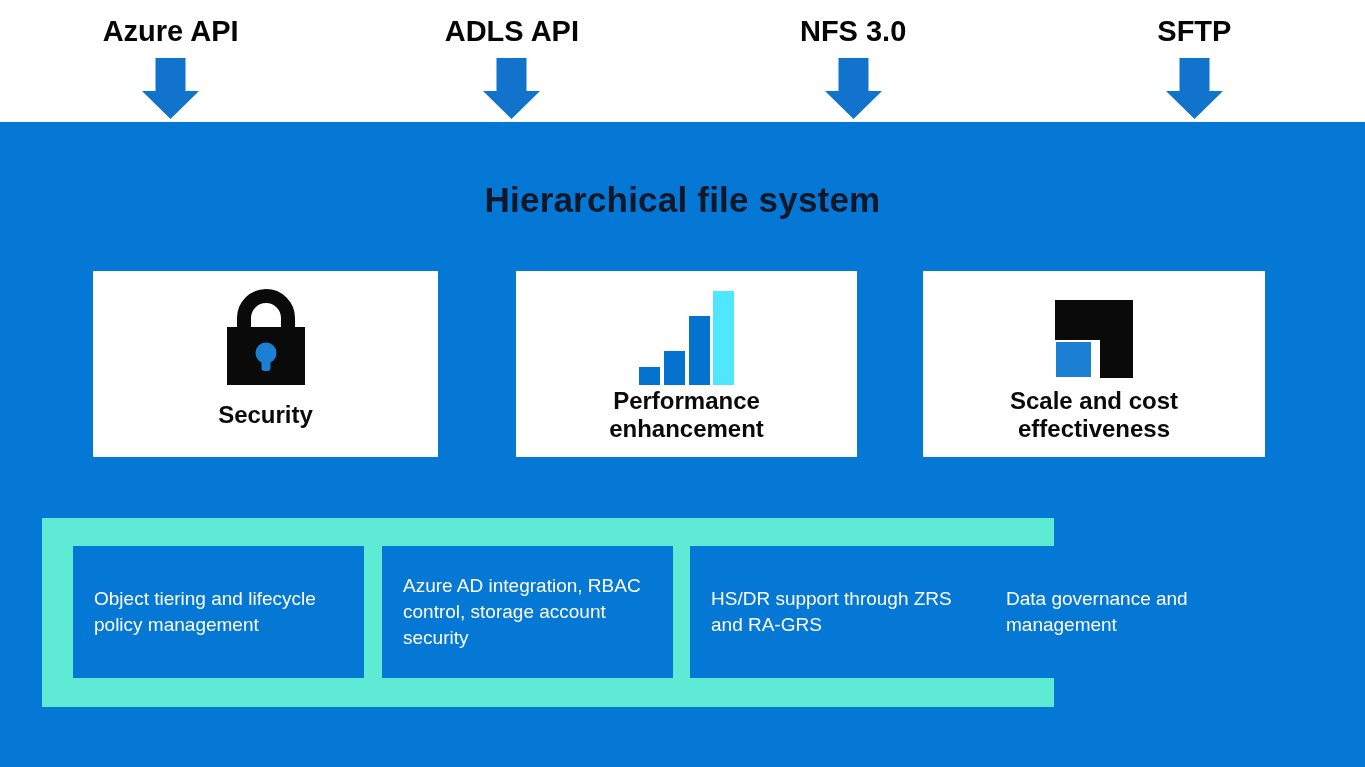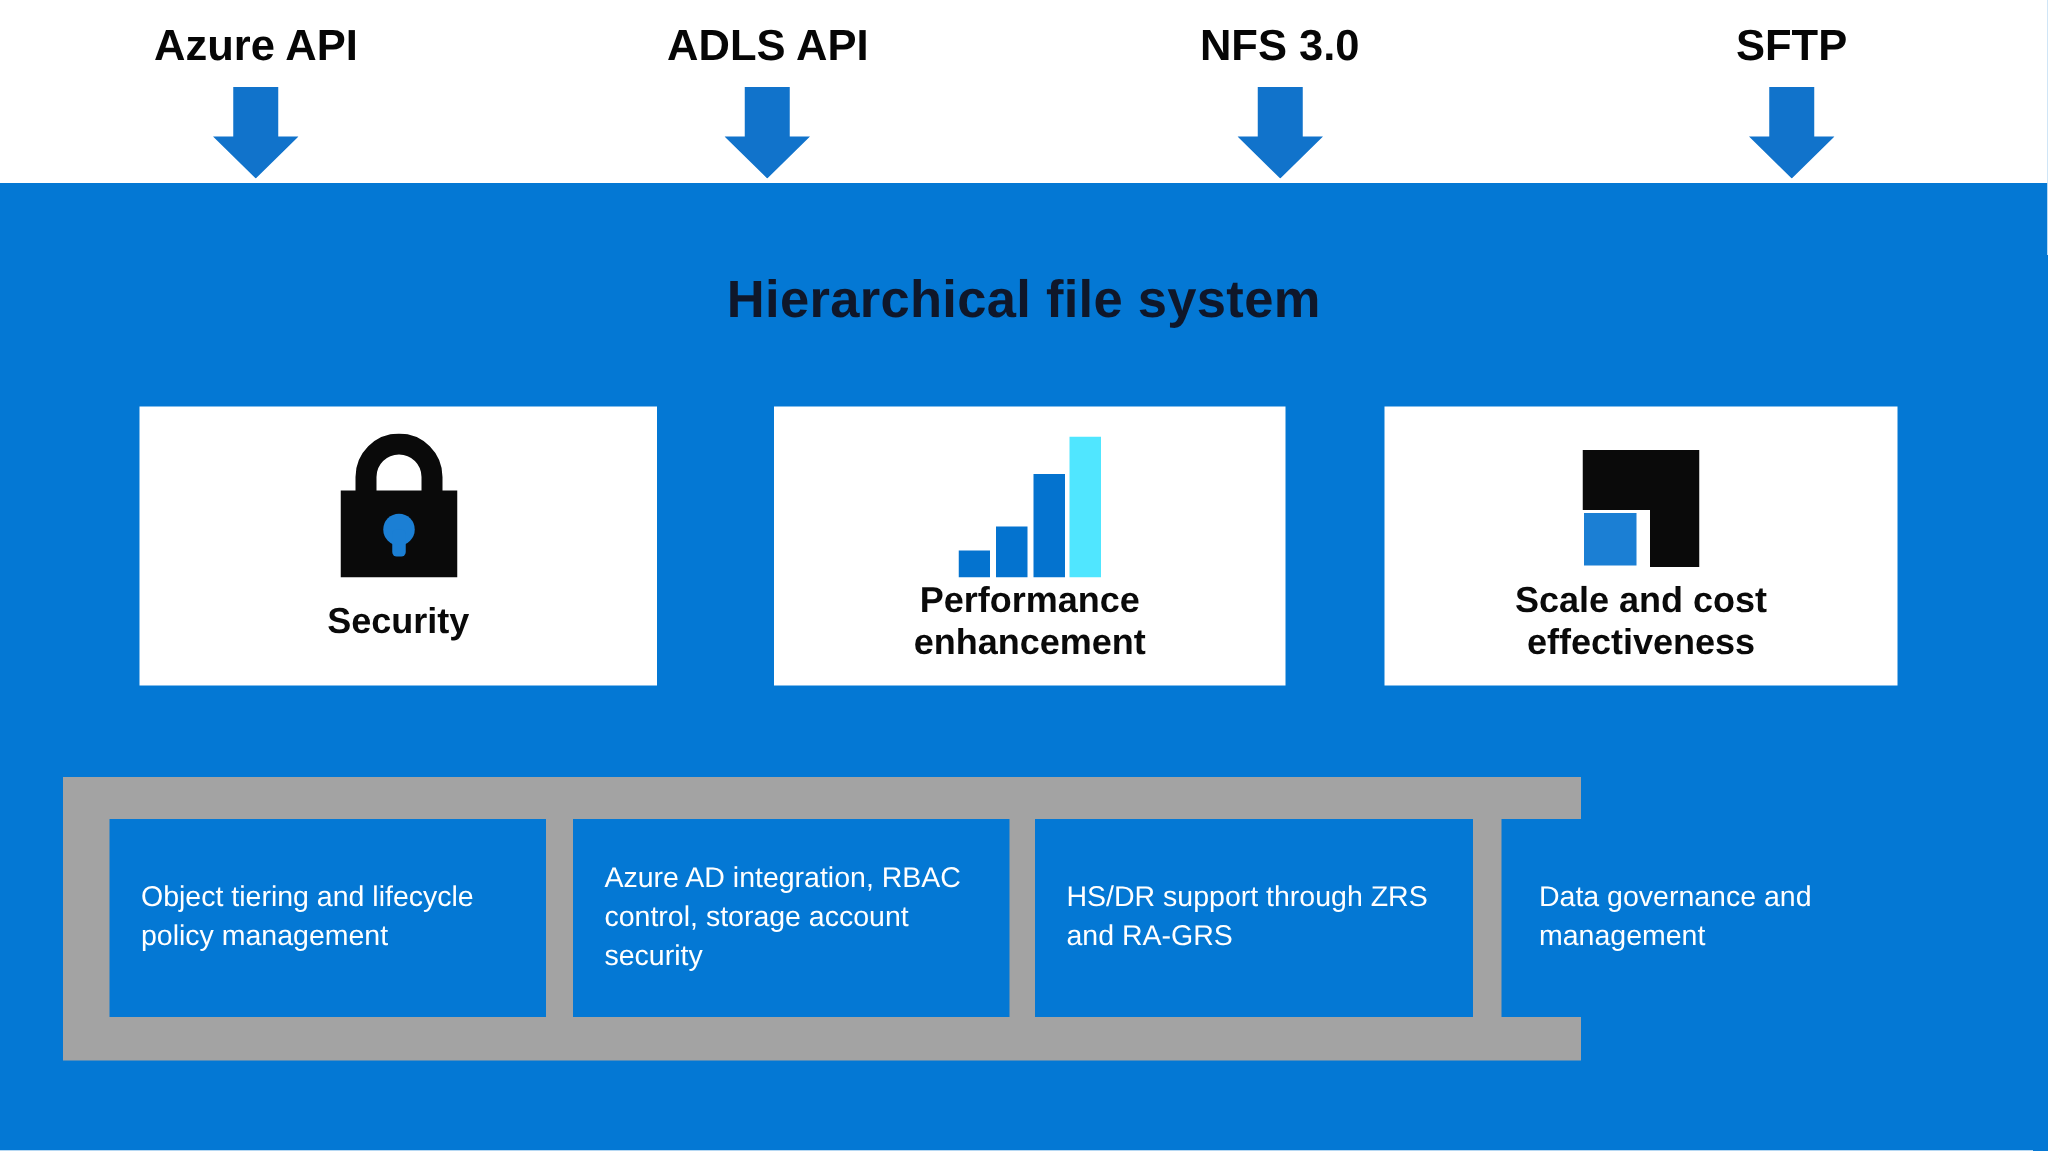--- a/index.html
+++ b/index.html
@@ -84,39 +84,39 @@
     color: #0a0a0a;
     line-height: 1.16;
   }
   .card-label span { display: inline-block; max-width: 240px; }
   .scale-offset { margin-bottom: 7px; }
   
   .bottom-band {
     position: absolute;
     left: 42px; top: 396px;
     width: 1012px; height: 189px;
-    background: #a3a3a3;
+    background: #5eead4;
   }
   .feature-box {
     position: absolute;
     top: 28px;
     height: 132px;
     background: var(--primary_blue, #0478d4);
     color: #ffffff;
     display: flex;
     align-items: center;
     padding: 0 21px;
     font-size: 19px;
     line-height: 26px;
     font-weight: 400;
   }
   .fb-1 { left: 31px;  width: 291px; }
   .fb-2 { left: 340px; width: 291px; }
   .fb-3 { left: 648px; width: 292px; }
-  .fb-4 { left: 959px; width: 293px; padding-left: 25px; }
+  .fb-4 { left: 939px; width: 293px; padding-left: 25px; }
 </style>
 </head>
 <body>
 
 <div class="page">
 
   <div class="top-row">
     <div class="api-col">
       <div class="api-label">Azure API</div>
       <svg class="arrow-icon" width="57" height="61" viewBox="0 0 57 61">

